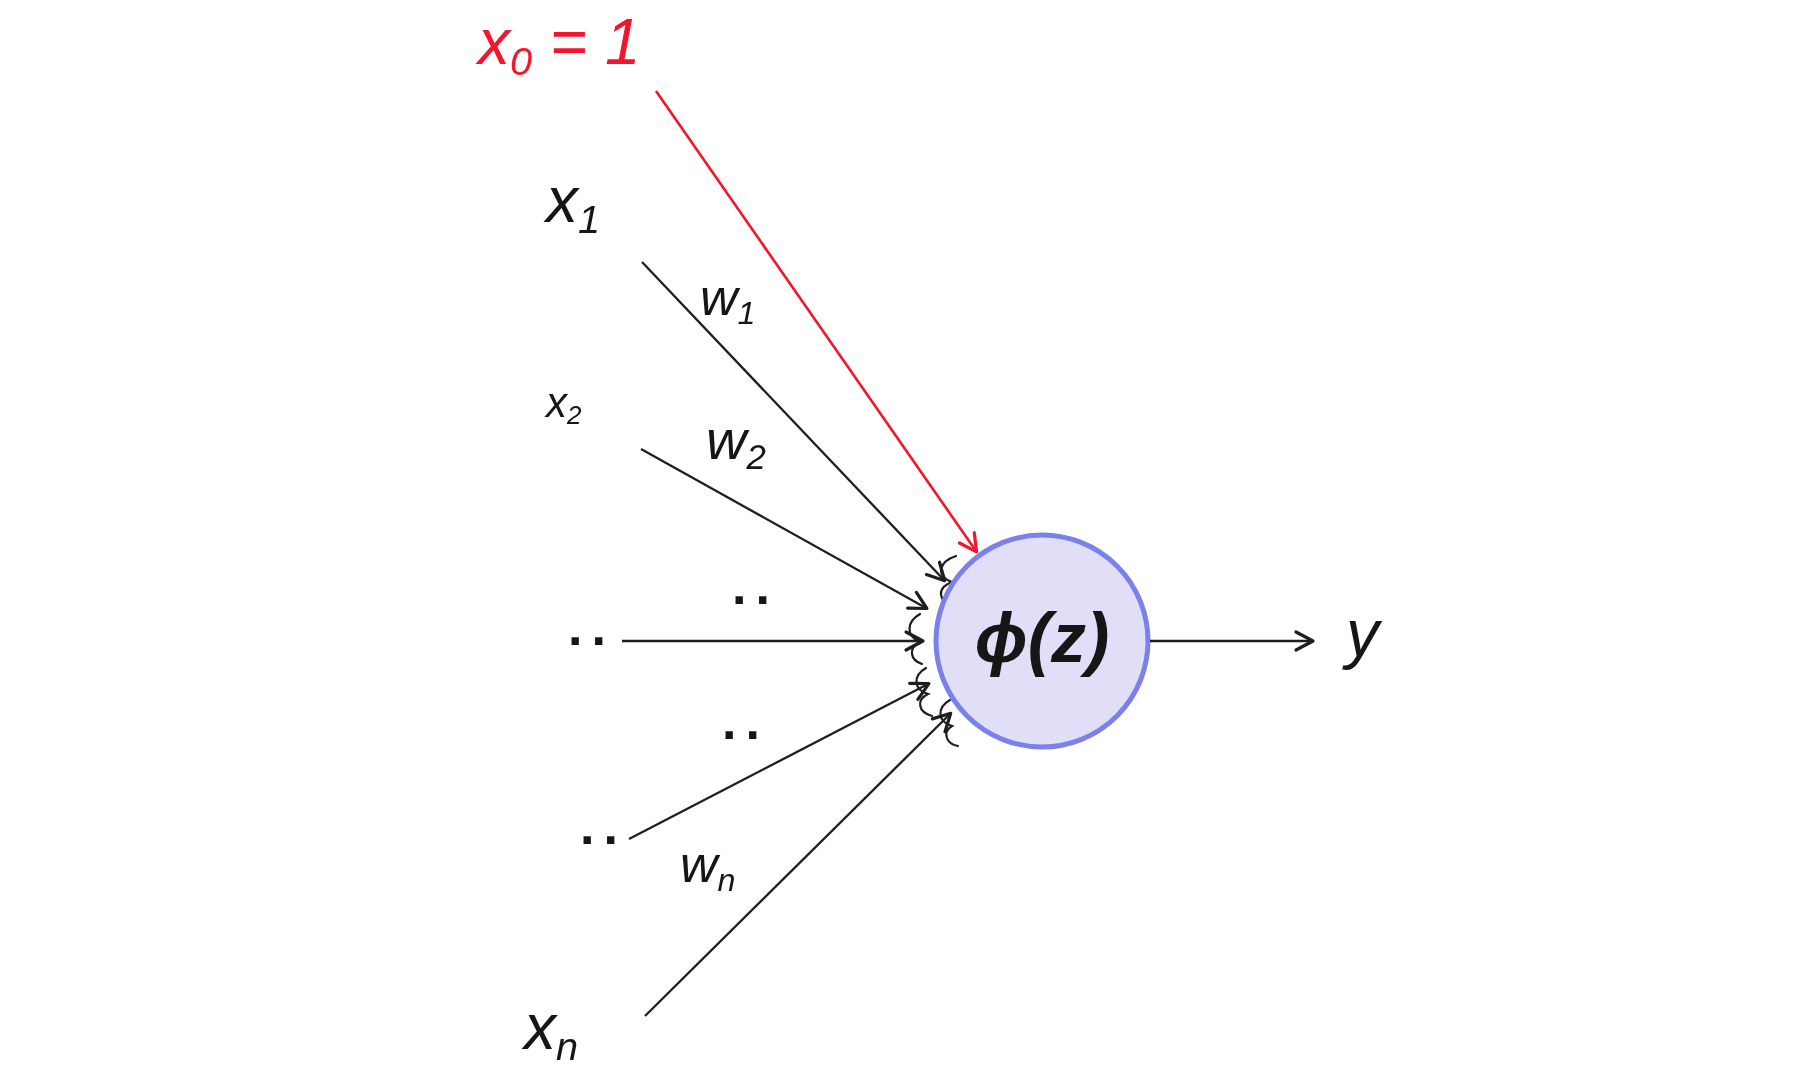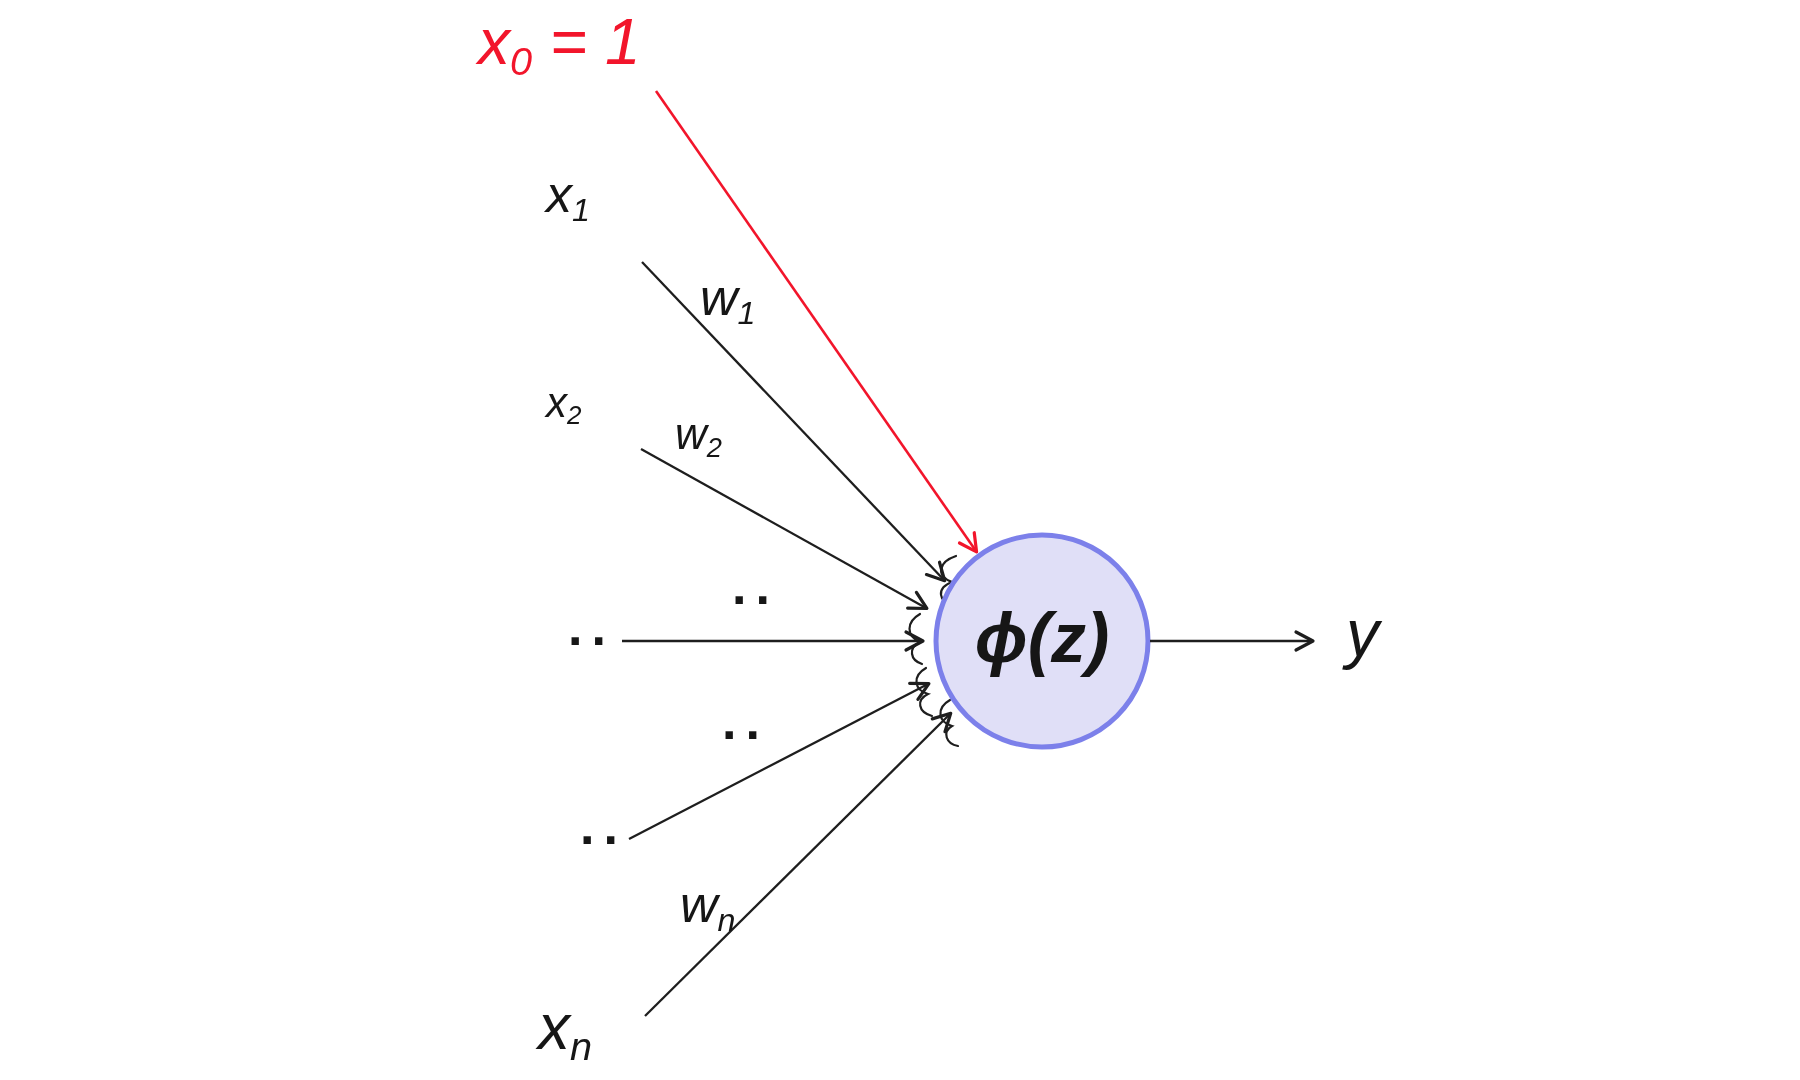--- a/index.html
+++ b/index.html
@@ -80,34 +80,34 @@
     <path d="M 950 700 C 936 708 938 722 952 726 C 942 732 946 744 958 746" fill="none" stroke="var(--line)" stroke-width="2.2" stroke-linecap="round"></path>
 
     <circle cx="1042" cy="641" r="106" fill="var(--node-fill)" stroke="var(--node-border)" stroke-width="5"></circle>
 
     <line x1="1150" y1="641" x2="1312" y2="641" stroke="var(--line)" stroke-width="2.3" marker-end="url(#ah-black)"></line>
   </svg>
 
   <div class="lbl red" style="left:478px; top:10px; font-size:64px;"><span>x</span><sub>0</sub><span> = 1</span></div>
 
 
-  <div class="lbl" style="left:546px; top:168px; font-size:52px;"><span>x</span><sub>1</sub></div>
+  <div class="lbl" style="left:546px; top:168px; font-size:64px;"><span>x</span><sub>1</sub></div>
 
   <div class="lbl" style="left:700px; top:271px; font-size:52px;"><span>w</span><sub>1</sub></div>
 
   <div class="lbl" style="left:546px; top:382px; font-size:42px;"><span>x</span><sub>2</sub></div>
 
-  <div class="lbl" style="left:675px; top:412px; font-size:44px;"><span>w</span><sub>2</sub></div>
+  <div class="lbl" style="left:706px; top:412px; font-size:56px;"><span>w</span><sub>2</sub></div>
 
   <div class="lbl dots" style="left:732px; top:560px;">..</div>
   <div class="lbl dots" style="left:568px; top:601px;">..</div>
   <div class="lbl dots" style="left:722px; top:695px;">..</div>
   <div class="lbl dots" style="left:580px; top:800px;">..</div>
 
-  <div class="lbl" style="left:680px; top:878px; font-size:52px;"><span>w</span><sub>n</sub></div>
+  <div class="lbl" style="left:680px; top:838px; font-size:52px;"><span>w</span><sub>n</sub></div>
 
-  <div class="lbl" style="left:538px; top:995px; font-size:64px;"><span>x</span><sub>n</sub></div>
+  <div class="lbl" style="left:524px; top:995px; font-size:64px;"><span>x</span><sub>n</sub></div>
 
   <div class="lbl node-label" style="left:1042px; top:641px;">ϕ(z)</div>
 
   <div class="lbl" style="left:1346px; top:600px; font-size:66px;">y</div>
 
 </div>
 
 </body></html>

